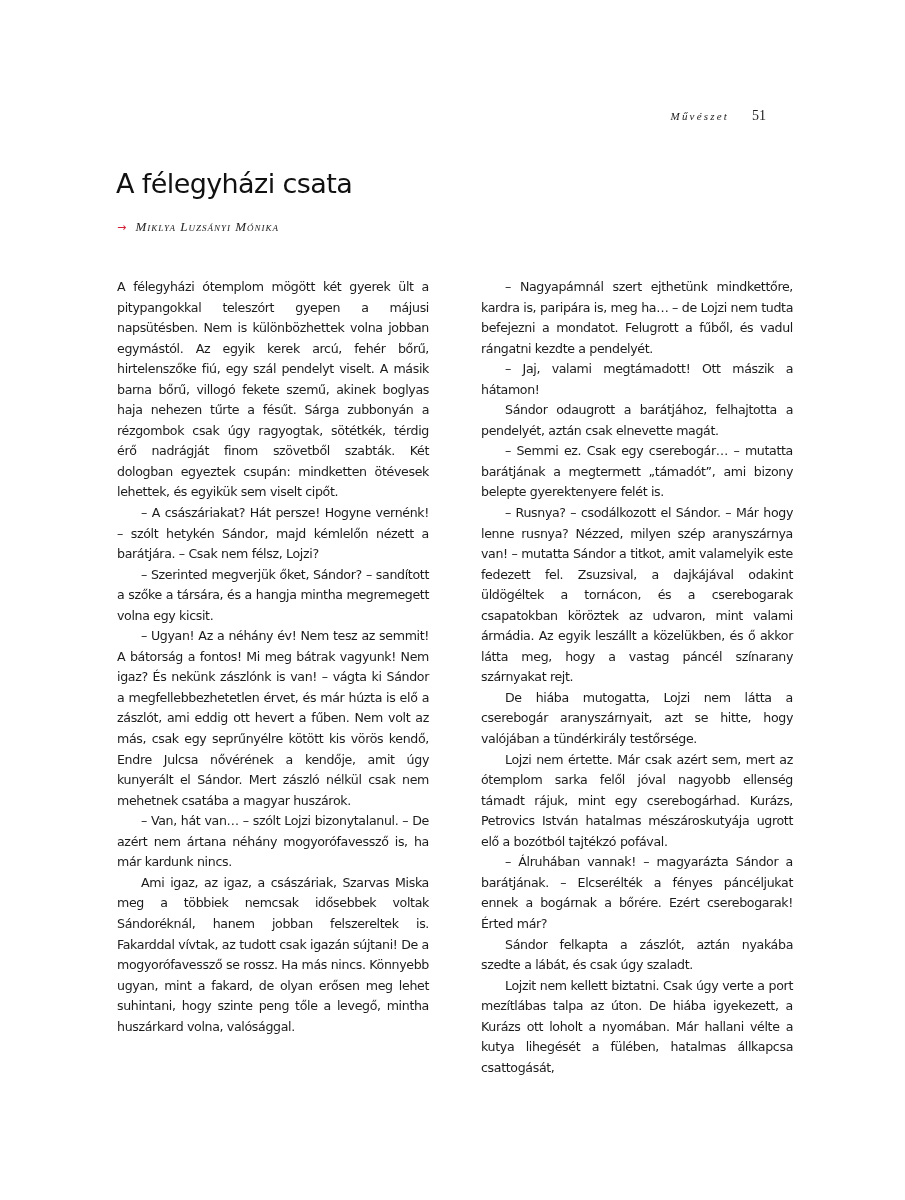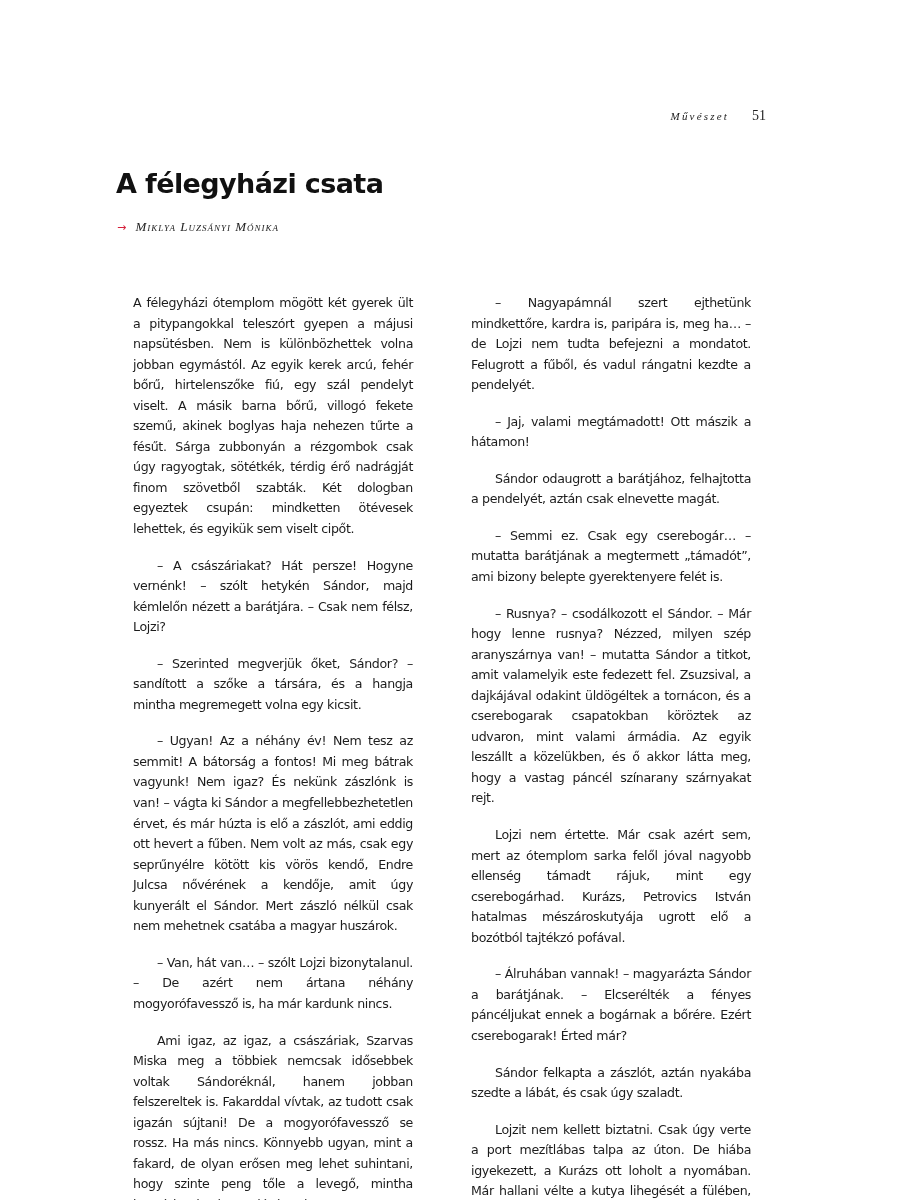--- a/index.html
+++ b/index.html
@@ -6,38 +6,38 @@
     body { width: 905px; height: 1200px; position: relative; overflow: hidden; color: #1c1c1c; }
     .running-head {
       position: absolute; top: 80px; right: 139px;
       font-family: "Liberation Serif", serif; font-size: 11px; font-style: italic;
       letter-spacing: 2.2px; color: #222; margin-top: 28px;
     }
     .running-head .section { margin-right: 18px; }
     .running-head .page-num { font-style: normal; font-size: 14px; letter-spacing: 0; }
     .title {
       position: absolute; left: 116px; top: 168px; margin: 0;
-      font-family: "DejaVu Sans", sans-serif; font-weight: bold; font-size: 27px;
+      font-family: "DejaVu Sans", sans-serif; font-weight: normal; font-size: 27px;
       letter-spacing: -0.6px; color: #111;
     }
     .byline {
       position: absolute; left: 117px; top: 219px;
       font-family: "Liberation Serif", serif; font-style: italic; font-size: 13px;
       letter-spacing: 1px; color: #222; font-variant: small-caps;
     }
     .byline .arrow { color: #d6203a; font-style: normal; margin-right: 4px; font-family: "DejaVu Sans", sans-serif; font-size: 11px; }
     .column {
       position: absolute; top: 277px; width: 312px;
       font-family: "DejaVu Sans", sans-serif; font-size: 12.6px; line-height: 20.55px;
       text-align: justify; letter-spacing: -0.35px; color: #1c1c1c;
       hyphens: manual;
     }
     .col-left { left: 117px; }
-    .col-right { left: 455px; }
-    .column p { margin: 16px; text-indent: 24px; }
+    .col-right { left: 481px; }
+    .column p { margin: 0; text-indent: 24px; }
     .column p.no-indent { text-indent: 0; }
   </style>
 </head>
 <body>
 
 <div class="running-head">
   <span class="section">Művészet</span>
   <span class="page-num">51</span>
 </div>
 
@@ -56,17 +56,18 @@
   <p>– Van, hát van… – szólt Lojzi bizonytalanul. – De azért nem ártana néhány mogyorófavessző is, ha már kardunk nincs.</p>
   <p>Ami igaz, az igaz, a császáriak, Szarvas Miska meg a többiek nemcsak idősebbek voltak Sándoréknál, hanem jobban felszereltek is. Fakarddal vívtak, az tudott csak igazán sújtani! De a mogyorófavessző se rossz. Ha más nincs. Könnyebb ugyan, mint a fakard, de olyan erősen meg lehet suhintani, hogy szinte peng tőle a levegő, mintha huszárkard volna, valósággal.</p>
 </div>
 
 <div class="column col-right">
   <p>– Nagyapámnál szert ejthetünk mindkettőre, kardra is, paripára is, meg ha… – de Lojzi nem tudta befejezni a mondatot. Felugrott a fűből, és vadul rángatni kezdte a pendelyét.</p>
   <p>– Jaj, valami megtámadott! Ott mászik a hátamon!</p>
   <p>Sándor odaugrott a barátjához, felhajtotta a pendelyét, aztán csak elnevette magát.</p>
   <p>– Semmi ez. Csak egy cserebogár… – mutatta barátjának a megtermett „támadót”, ami bizony belepte gyerektenyere felét is.</p>
   <p>– Rusnya? – csodálkozott el Sándor. – Már hogy lenne rusnya? Nézzed, milyen szép aranyszárnya van! – mutatta Sándor a titkot, amit valamelyik este fedezett fel. Zsuzsival, a dajkájával odakint üldögéltek a tornácon, és a cserebogarak csapatokban köröztek az udvaron, mint valami ármádia. Az egyik leszállt a közelükben, és ő akkor látta meg, hogy a vastag páncél színarany szárnyakat rejt.</p>
+  <p>De hiába mutogatta, Lojzi nem látta a cserebogár aranyszárnyait, azt se hitte, hogy valójában a tündérkirály testőrsége.</p>
   <p>Lojzi nem értette. Már csak azért sem, mert az ótemplom sarka felől jóval nagyobb ellenség támadt rájuk, mint egy cserebogárhad. Kurázs, Petrovics István hatalmas mészároskutyája ugrott elő a bozótból tajtékzó pofával.</p>
   <p>– Álruhában vannak! – magyarázta Sándor a barátjának. – Elcserélték a fényes páncéljukat ennek a bogárnak a bőrére. Ezért cserebogarak! Érted már?</p>
   <p>Sándor felkapta a zászlót, aztán nyakába szedte a lábát, és csak úgy szaladt.</p>
   <p>Lojzit nem kellett biztatni. Csak úgy verte a port mezítlábas talpa az úton. De hiába igyekezett, a Kurázs ott loholt a nyomában. Már hallani vélte a kutya lihegését a fülében, hatalmas állkapcsa csattogását,</p>
 </div>
 
 </body></html>

